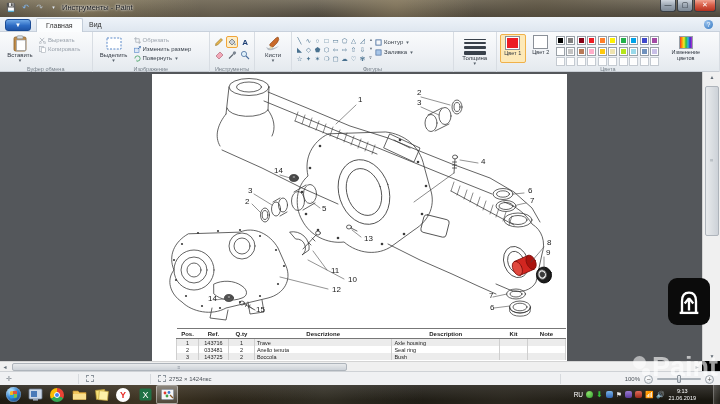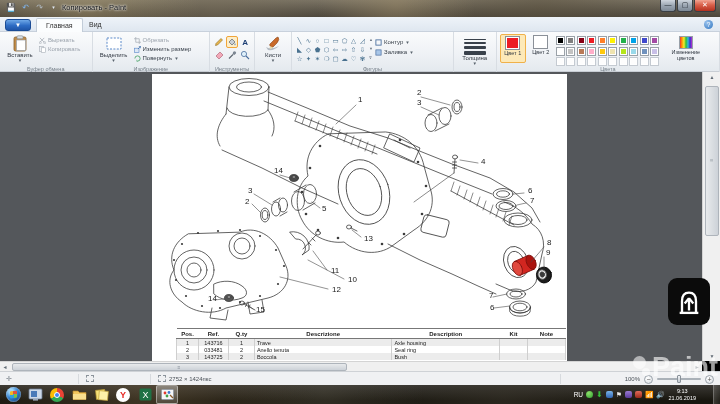--- a/index.html
+++ b/index.html
@@ -138,21 +138,21 @@
 
 <div id="screen">
 
   <div id="titlebar">
     <div class="qat">
       <div class="qat-btn" style="color:#bcd3ee;">💾</div>
       <div class="qat-btn" style="color:#7fb2e8;">↶</div>
       <div class="qat-btn" style="color:#aeb6bd;">↷</div>
       <div class="qat-btn" style="font-size:5px;">▾</div>
     </div>
-    <div class="title-text">Копировать - Paint</div>
+    <div class="title-text">Инструменты - Paint</div>
     <div class="win-controls">
       <div class="win-btn">—</div>
       <div class="win-btn">▢</div>
       <div class="win-btn close">✕</div>
     </div>
   </div>
 
   <div id="tabrow">
     <div class="file-btn">▼</div>
     <div class="tab active">Главная</div>

